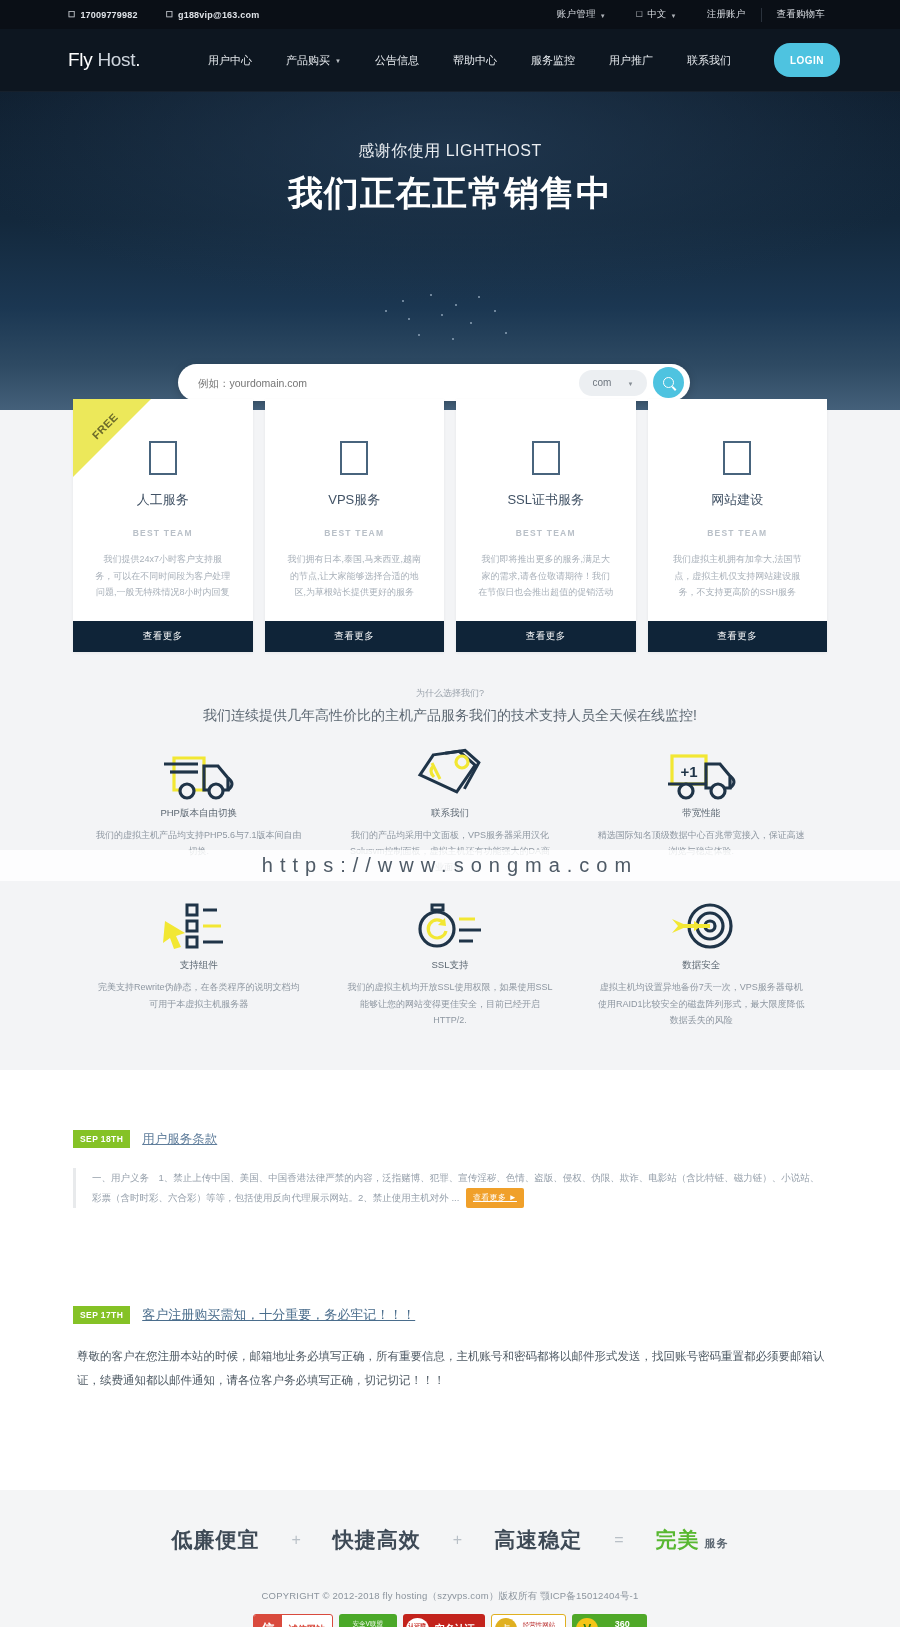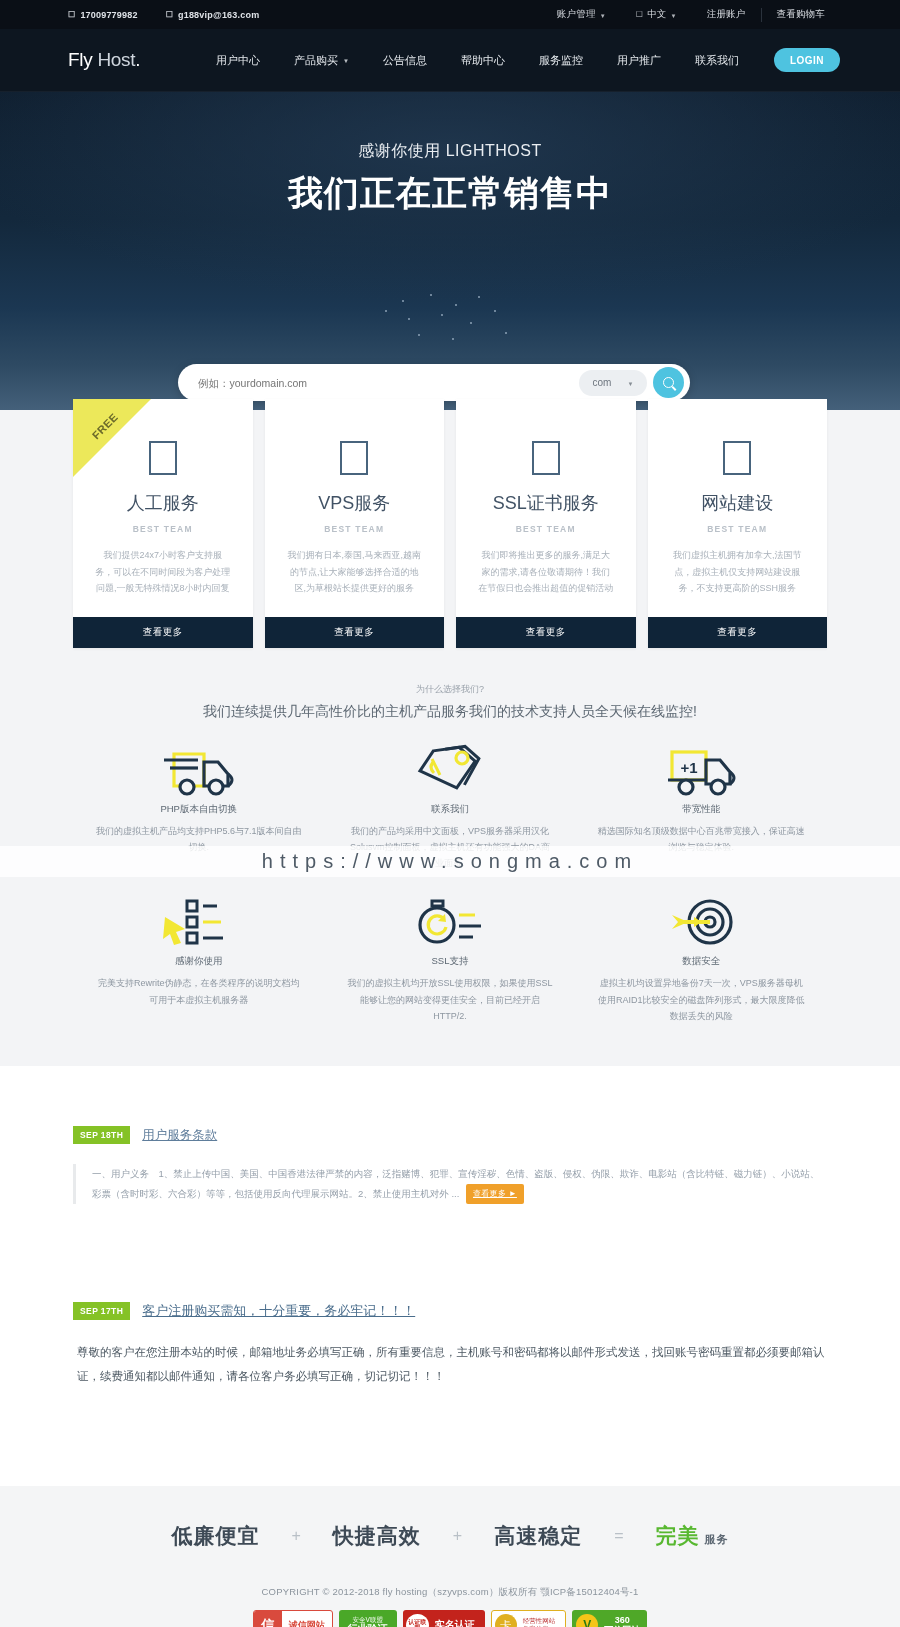--- a/index.html
+++ b/index.html
@@ -34,22 +34,22 @@
   .logo { color:#fff; font-size:19px; letter-spacing:-.3px; margin-left:8px; }
   .logo .lg-light { font-weight:300; color:#ffffff;}
   .logo .lg-bold { font-weight:300; color:#cfd6de;}
   .logo .dot { color:#ffffff; }
   .nav-links { margin-left:auto; display:flex; align-items:center; gap:0; }
   .nav-link {
     color:#e6eaee; font-size:11px; padding:0 17px; text-decoration:none;
     display:flex; align-items:center; gap:5px; white-space:nowrap;
   }
   .login-btn {
-    margin-left:18px; background:#4ec3e0; color:#fff; font-size:10px; font-weight:bold;
-    border:none; border-radius:16px; width:66px; height:24px; cursor:pointer;
+    margin-left:26px; background:#4ec3e0; color:#fff; font-size:10px; font-weight:bold;
+    border:none; border-radius:16px; width:66px; height:34px; cursor:pointer;
     letter-spacing:.5px;
   }
   
   .hero {
     height:318px; position:relative; overflow:hidden;
     background:
       radial-gradient(ellipse 700px 220px at 50% 18%, rgba(33,56,80,.85) 0%, rgba(15,29,45,0) 70%),
       linear-gradient(180deg,#102031 0%, #13283c 40%, #1b3752 68%, #2e4a63 86%, #44607a 100%);
   }
   .hero-sub {
@@ -81,21 +81,21 @@
     display:flex; align-items:center; justify-content:center;
   }
   .mag { width:11px; height:11px; border:1.8px solid #fff; border-radius:50%; position:relative; }
   .mag::after { content:""; position:absolute; width:1.8px; height:5px; background:#fff; right:-2px; bottom:-4px; transform:rotate(-45deg); }
   
   .cards-band { background:#f3f4f6; padding:0 0 22px; }
   .cards { display:flex; gap:12px; padding:0 73px; position:relative; top:-11px; }
   .card { flex:1; background:#fff; position:relative; overflow:hidden; box-shadow:0 1px 3px rgba(0,0,0,.06);}
   .card-body { padding:42px 22px 20px; text-align:center; min-height:167px; }
   .card-ico { width:28px; height:34px; border:2px solid #48647d; margin:0 auto 16px; }
-  .card-title { font-size:18px; color:#415265; margin-bottom:9px; }
+  .card-title { font-size:13px; color:#415265; margin-bottom:19px; }
   .card-sub { font-size:8.5px; color:#b9c0c8; font-weight:bold; letter-spacing:1.2px; margin-bottom:13px; }
   .card-desc { font-size:9px; color:#a8b0b9; line-height:1.85; }
   .card-btn {
     display:block; background:#0f2438; color:#fff; font-size:9.5px; text-align:center;
     padding:9px 0; text-decoration:none; letter-spacing:.5px;
   }
   .ribbon {
     position:absolute; top:0; left:0; width:78px; height:78px; overflow:hidden;
   }
   .ribbon::before {
@@ -374,21 +374,21 @@
         <svg width="80" height="54" viewBox="0 0 80 54" fill="none">
           <rect x="28" y="6" width="10" height="10" stroke="#1f3448" stroke-width="3"></rect>
           <rect x="28" y="22" width="10" height="10" stroke="#1f3448" stroke-width="3"></rect>
           <rect x="28" y="38" width="10" height="10" stroke="#1f3448" stroke-width="3"></rect>
           <line x1="44" y1="11" x2="58" y2="11" stroke="#1f3448" stroke-width="3"></line>
           <line x1="44" y1="27" x2="62" y2="27" stroke="#f2e733" stroke-width="3"></line>
           <line x1="44" y1="43" x2="64" y2="43" stroke="#1f3448" stroke-width="3"></line>
           <path d="M6 22 L26 34 L17 37 L22 48 L15 50 L11 39 L4 44 Z" fill="#f2e733"></path>
         </svg>
       </div>
-      <div class="feat-name">感谢你使用</div>
+      <div class="feat-name">支持组件</div>
       <div class="feat-desc">完美支持Rewrite伪静态，在各类程序的说明文档均可用于本虚拟主机服务器</div>
     </div>
 
     <div class="feat">
       <div class="feat-ico">
         <svg width="82" height="54" viewBox="0 0 82 54" fill="none">
           <circle cx="28" cy="30" r="17" stroke="#1f3448" stroke-width="3.2"></circle>
           <rect x="23" y="6" width="11" height="5" stroke="#1f3448" stroke-width="3"></rect>
           <path d="M28 11 L28 13" stroke="#1f3448" stroke-width="3"></path>
           <path d="M35 24 a9 9 0 1 0 2 8" stroke="#f2e733" stroke-width="3.2" fill="none"></path>

